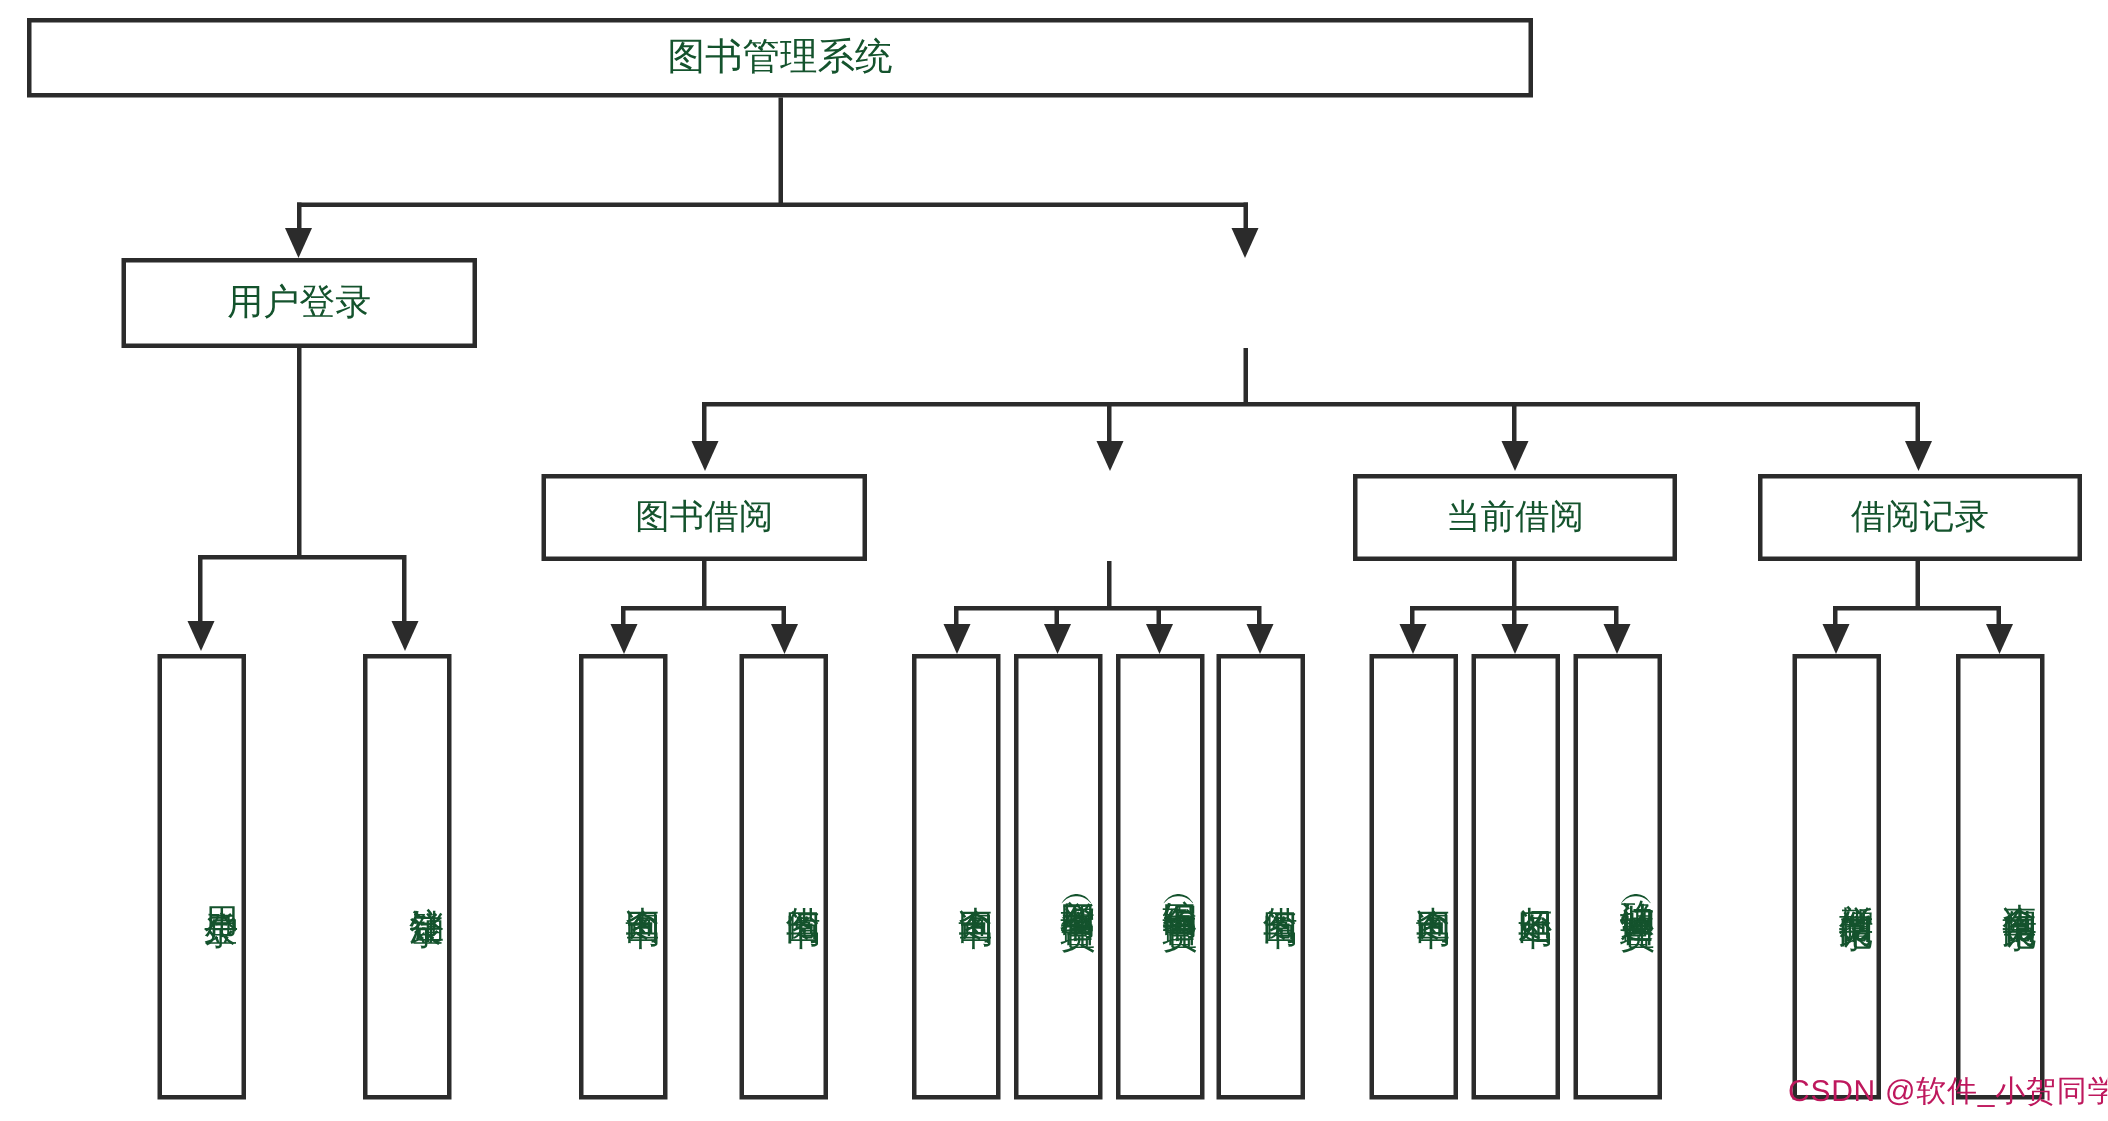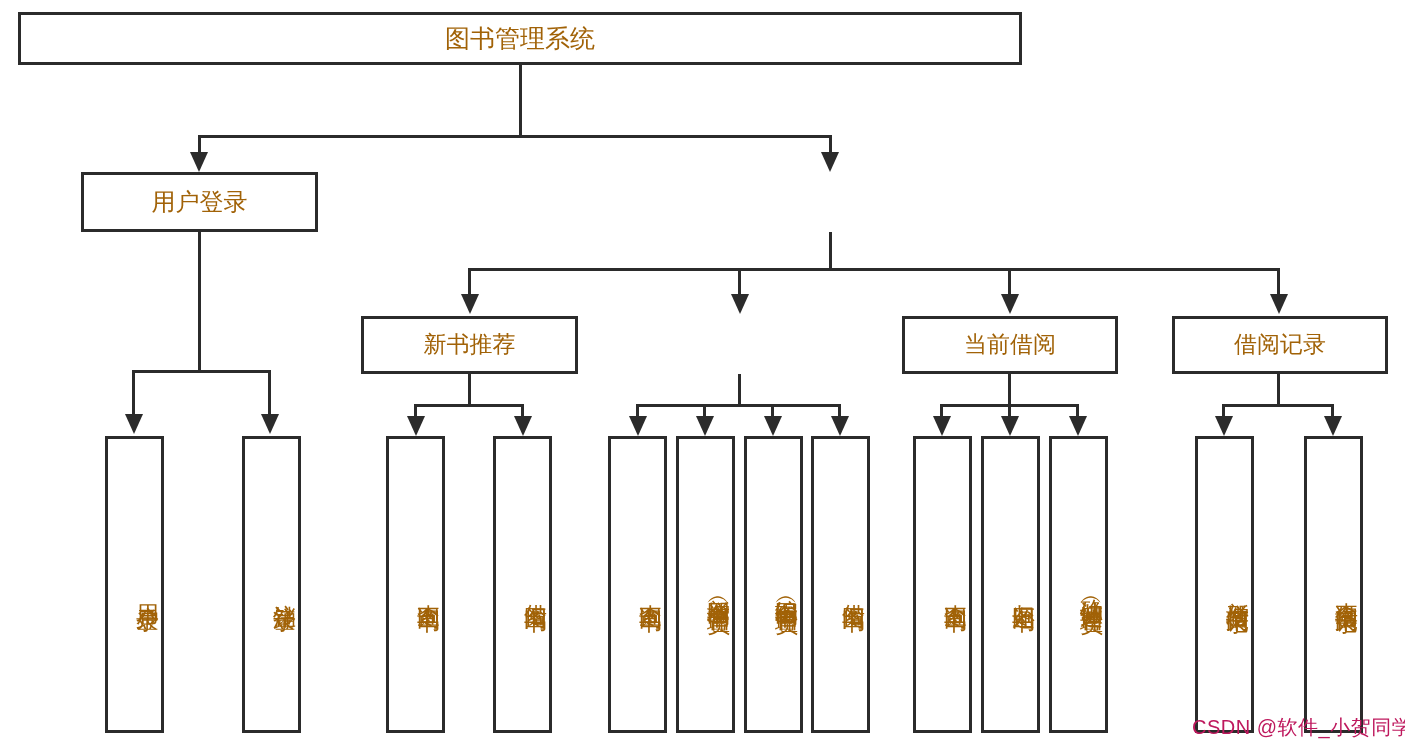--- a/index.html
+++ b/index.html
@@ -19,21 +19,21 @@
   }
   
   .node {
     position: absolute;
     box-sizing: border-box;
     border: 3px solid #2b2b2b;
     background: #ffffff;
     display: flex;
     align-items: center;
     justify-content: center;
-    color: #a16207;
+    color: #14532d;
     line-height: 1.18;
     text-align: center;
   }
   .node.root        { font-size: 25px; }
   .node.level2      { font-size: 24px; }
   .node.level3      { font-size: 23px; }
   .node.leaf {
     font-size: 23px;
     writing-mode: vertical-rl;
     text-orientation: upright;
@@ -113,21 +113,21 @@
   <div class="seg vline" style="left:738px; top:268px; width:3px; height:28px;"></div>
   <div class="arrow" style="left:731px; top:294px;"></div>
 
   <div class="seg vline" style="left:1008px; top:268px; width:3px; height:28px;"></div>
   <div class="arrow" style="left:1001px; top:294px;"></div>
 
   <div class="seg vline" style="left:1277px; top:268px; width:3px; height:28px;"></div>
   <div class="arrow" style="left:1270px; top:294px;"></div>
 
   <div class="node level3" style="left:361px; top:316px; width:217px; height:58px;">
-    <span>新书推荐</span>
+    <span>图书借阅</span>
   </div>
   <div class="node level3" style="left:902px; top:316px; width:216px; height:58px;">
     <span>当前借阅</span>
   </div>
   <div class="node level3" style="left:1172px; top:316px; width:216px; height:58px;">
     <span>借阅记录</span>
   </div>
 
   <div class="seg vline" style="left:468px; top:374px; width:3px; height:32px;"></div>
   <div class="seg hline" style="left:414px; top:404px; width:110px; height:3px;"></div>

